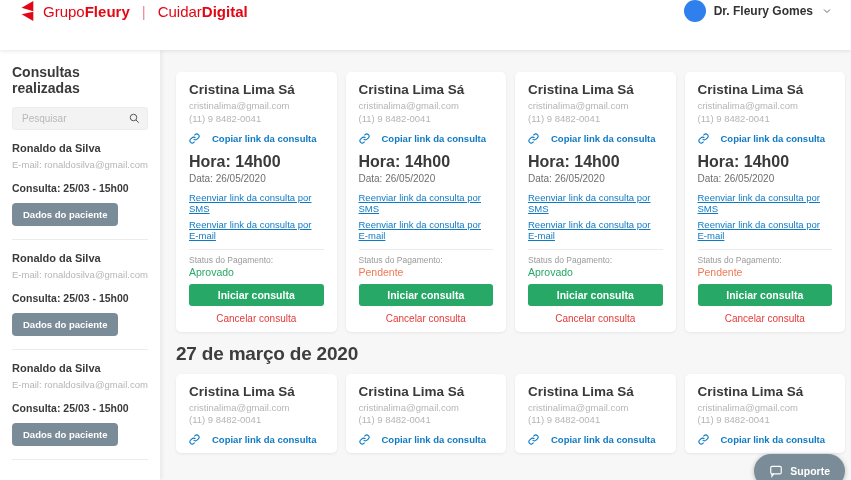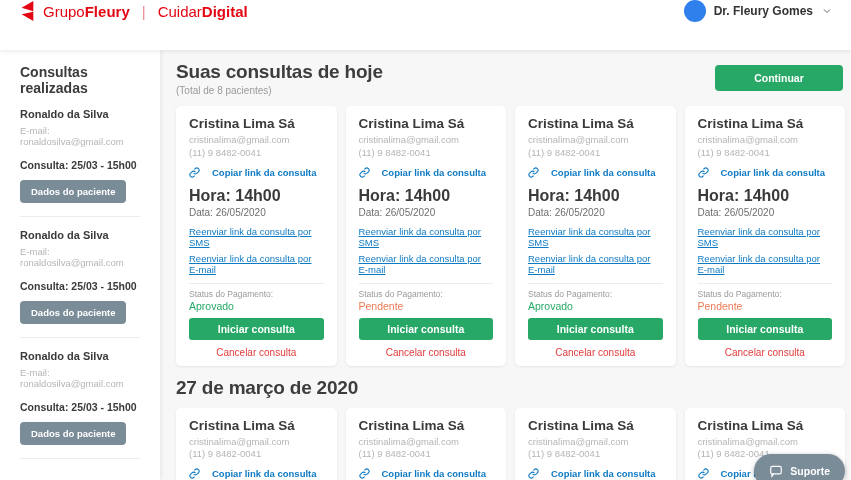--- a/index.html
+++ b/index.html
@@ -15,21 +15,21 @@
   .brand b{font-weight:bold;}
   .brand-sep{color:#eb8a92;margin:0 5px;font-weight:300;font-size:15px;}
   .logo-svg{width:18px;height:22px;display:block;}
   .user{display:flex;align-items:center;gap:8px;font-size:12px;font-weight:bold;color:#333;cursor:pointer;}
   .avatar{width:22px;height:22px;border-radius:50%;background:#2f80ed;display:inline-block;}
   .chev{width:12px;height:12px;stroke:#666;fill:none;stroke-width:2;}
   
   .layout{display:flex;height:430px;}
   
   .sidebar{width:160px;flex-shrink:0;background:#fff;box-shadow:2px 0 4px rgba(0,0,0,.06);
-    padding:14px 20px 0;box-sizing:border-box;position:relative;z-index:2;}
+    padding:14px 12px 0;box-sizing:border-box;position:relative;z-index:2;}
   .sb-title{font-size:14px;font-weight:bold;color:#3a3a3a;}
   .sb-search{margin-top:11px;background:#f3f3f3;border:1px solid #ececec;border-radius:3px;height:21px;
     display:flex;align-items:center;padding:0 7px;gap:4px;}
   .sb-search input{border:none;background:transparent;outline:none;font-size:10px;color:#555;flex:1;
     width:100%;font-family:"Liberation Sans",sans-serif;}
   .sb-search input::placeholder{color:#b8b8b8;}
   .ic-search{width:11px;height:11px;stroke:#555;fill:none;stroke-width:2;flex-shrink:0;}
   .sb-item{padding:12px 0 13px;border-bottom:1px solid #ececec;}
   .sb-name{font-size:11px;font-weight:bold;color:#3a3a3a;}
   .sb-email{font-size:9.5px;color:#b5b5b5;margin-top:5px;}
@@ -88,20 +88,27 @@
     <svg class="chev" viewBox="0 0 24 24">
         <path d="M6 9l6 6 6-6"></path>
       </svg>
   </div>
 </header>
 
 <div class="layout">
 
   <aside class="sidebar">
     <div class="sb-title">Consultas realizadas</div>
+    <div class="sb-search">
+      <input type="text" placeholder="Pesquisar" style="">
+      <svg class="ic-search" viewBox="0 0 22 22">
+        <circle cx="9" cy="9" r="6.5"></circle>
+          <path d="M14 14 L19.5 19.5"></path>
+      </svg>
+    </div>
     <div>
 
         <div class="sb-item">
           <div class="sb-name">Ronaldo da Silva</div>
           <div class="sb-email">E-mail: ronaldosilva@gmail.com</div>
           <div class="sb-consulta">Consulta: 25/03 - 15h00</div>
           <button class="sb-btn">Dados do paciente</button>
         </div>
 
         <div class="sb-item">
@@ -122,27 +129,20 @@
           
           
           
           
         </div>
       </div>
   </aside>
 
   <main class="main">
 
-    <div class="sec-head">
-      <div>
-        <div class="sec-title">Suas consultas de hoje</div>
-        <div class="sec-sub">(Total de 8 pacientes)</div>
-      </div>
-      <button class="btn-continue">Continuar</button>
-    </div>
 
     <div class="cards">
 
         <div class="card">
           <div class="c-name">Cristina Lima Sá</div>
           <div class="c-contact">
             <div>cristinalima@gmail.com</div>
             <div>(11) 9 8482-0041</div>
           </div>
           <a class="c-copy">

